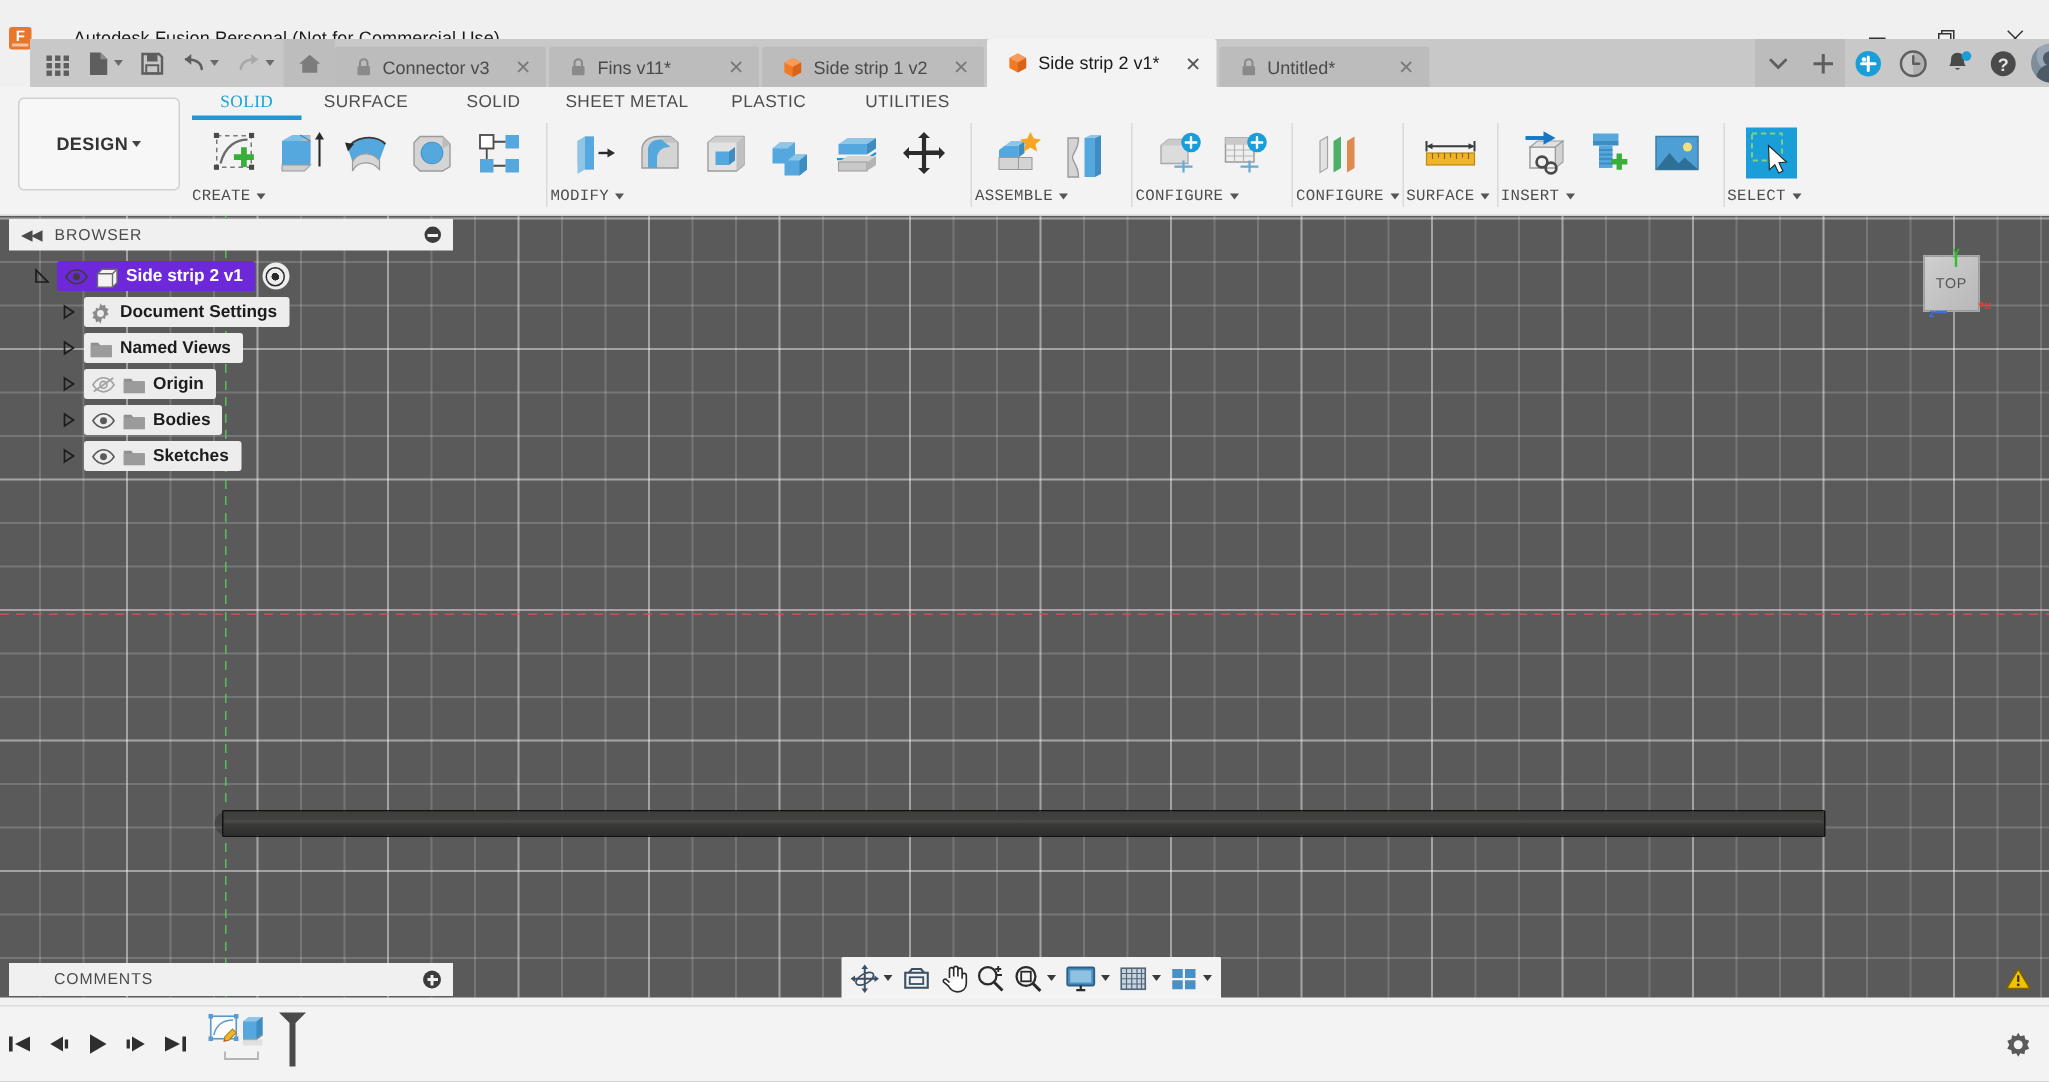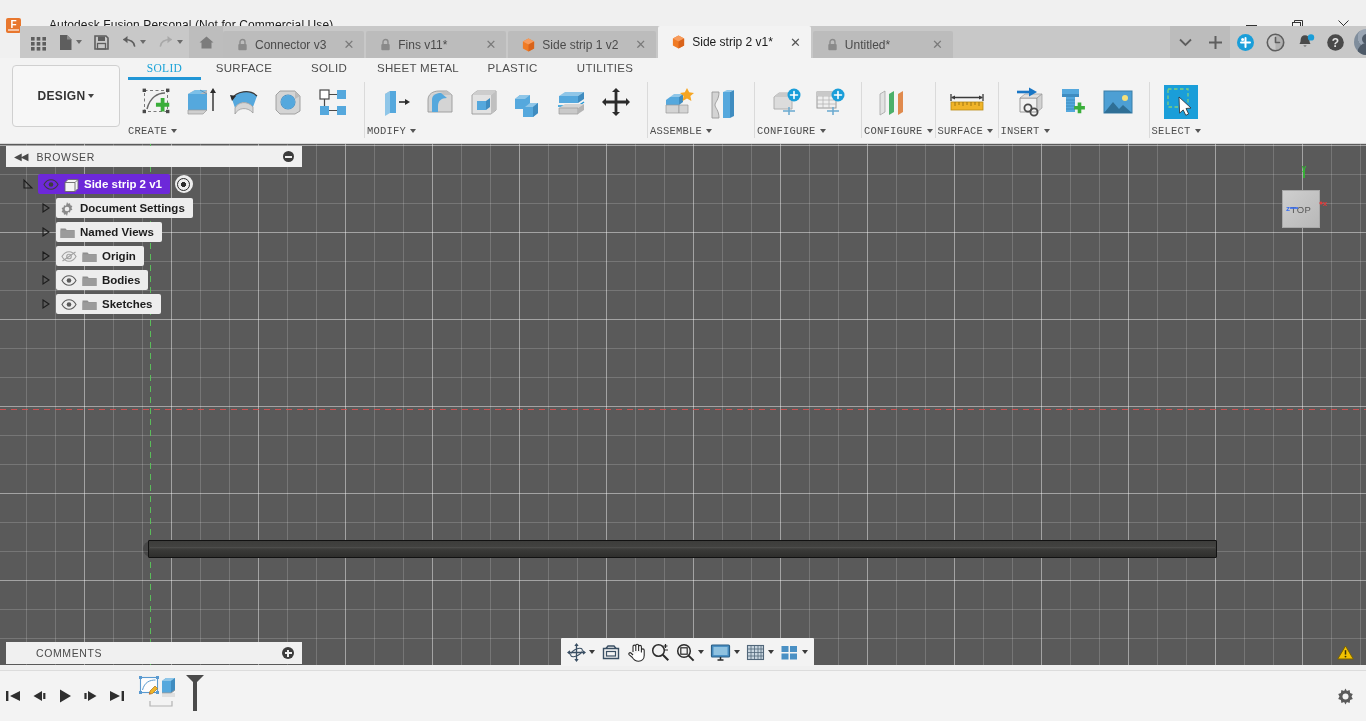--- a/index.html
+++ b/index.html
@@ -180,21 +180,21 @@
     background: rgba(255,255,255,.06);
   }
 
   
   .viewcube { position: absolute; right: 42px; top: 22px; width: 46px; height: 46px; }
   .vc-face {
     position: absolute; left: 4px; top: 4px; width: 38px; height: 38px;
     background: linear-gradient(135deg, #cfcfcf 0%, #c2c2c2 55%, #b8b8b8 100%);
     border: 1px solid #a9a9a9;
     display: flex; align-items: center; justify-content: center;
-    font-size: 9.5px; color: #555; letter-spacing: .5px; margin-top: 20px;
+    font-size: 9.5px; color: #555; letter-spacing: .5px;
   }
 
   
   .browser-hdr {
     position: absolute; left: 6px; top: 146px; width: 296px; height: 21px;
     background: #f0f0f0; display: flex; align-items: center;
     font-size: 10.5px; color: #4a4a4a; letter-spacing: .6px;
     padding: 0 8px;
   }
   .collapse-arrows { color: #4a4a4a; font-size: 10px; margin-right: 9px; letter-spacing: -1px; }

